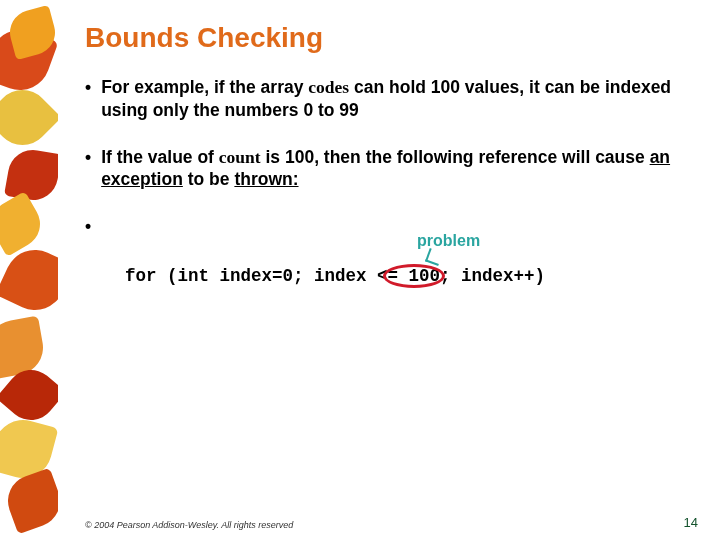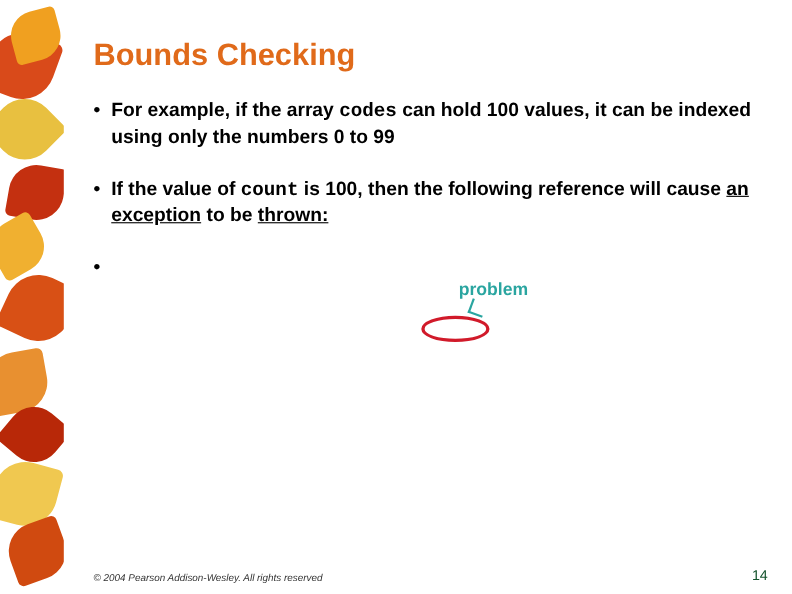--- a/index.html
+++ b/index.html
@@ -29,35 +29,34 @@
     left: 85px;
     top: 22px;
     right: 30px;
     bottom: 30px;
   }
   .title {
     font-size: 28px;
     font-weight: bold;
     color: #e06a1a;
     margin-bottom: 22px;
-    margin-top: 12px;
   }
   .bullet-item {
     display: flex;
     margin-bottom: 24px;
     font-size: 17.5px;
     font-weight: bold;
     color: #000;
     line-height: 1.3;
   }
   .bullet-dot {
     flex: 0 0 auto;
     margin-right: 10px;
   }
-  .mono { font-family: Liberation Mono, monospace; }
+  .mono { font-family: Liberation Serif, serif; }
   .ul { text-decoration: underline; }
   .fsi { font-style: italic; }
   .code-line {
     font-family: "Courier New", Courier, monospace;
     font-size: 17.5px;
     font-weight: bold;
     margin: 0 0 24px 40px;
     line-height: 1.25;
   }
   .problem-wrap {
@@ -136,18 +135,19 @@
 
 
   <div class="bullet-item" style="margin-bottom:12px;">
     <span class="bullet-dot">•</span>
   </div>
 
   <div class="problem-wrap">
     <div class="problem-label" style="left:292px; top:-22px;">problem</div>
     <div class="problem-line" style="left:302px; top:-4px; width:14px; height:14px; transform:rotate(20deg);"></div>
     <div class="problem-circle" style="left:258px; top:10px;"></div>
+    <div class="code-line" style="margin:12px 0 0 0; white-space:pre;"><span>for (int index=0; index </span><span>&lt;= 100</span><span>; index++)</span></div>
   </div>
 
 </div>
 
 <div class="footer">© 2004 Pearson Addison-Wesley. All rights reserved</div>
 <div class="pagenum">14</div>
 
 </body></html>

